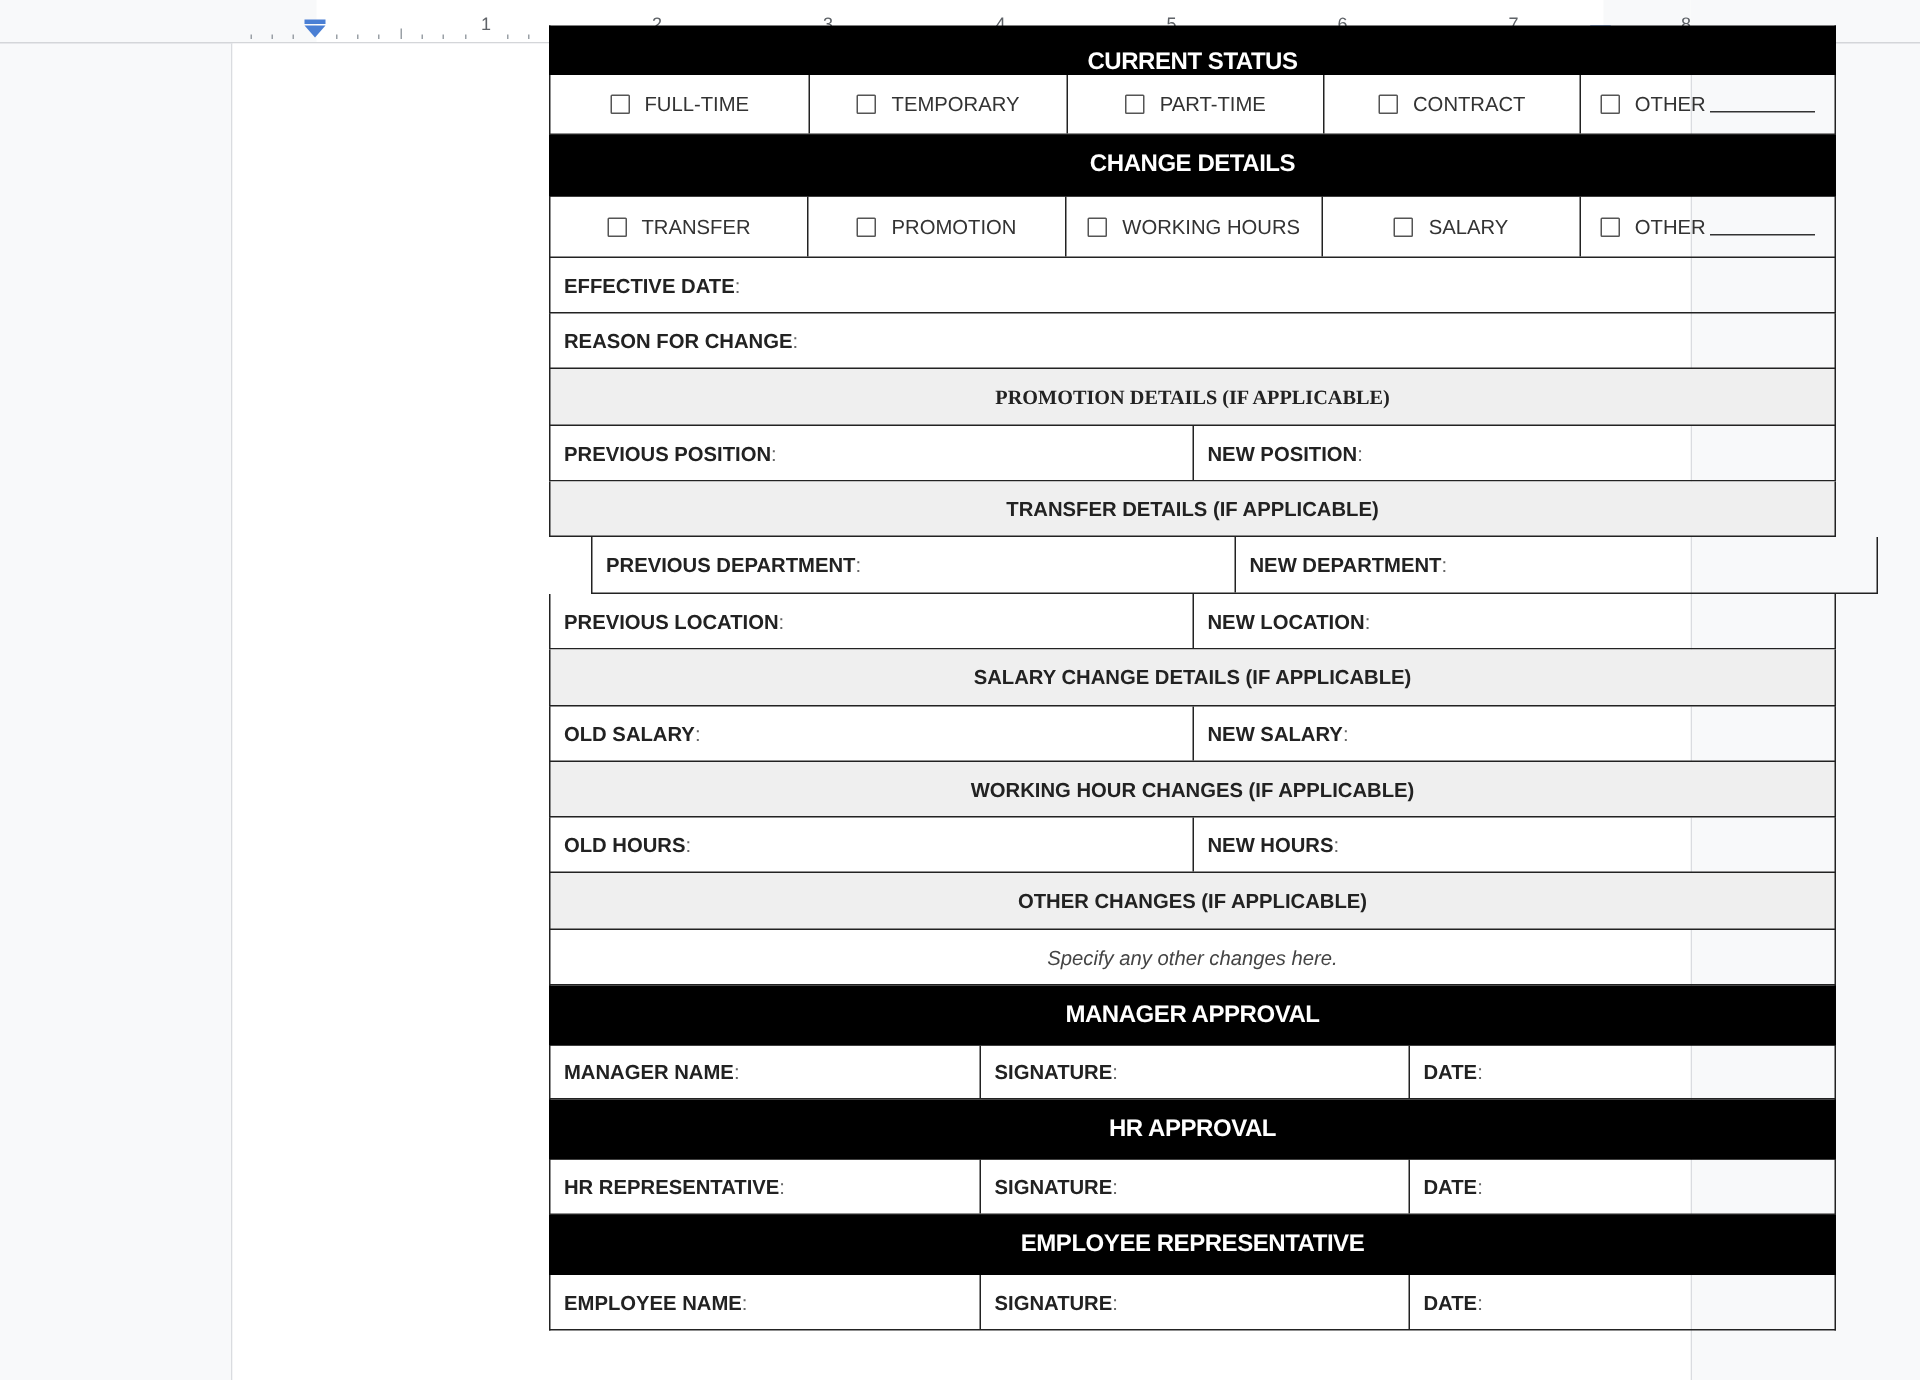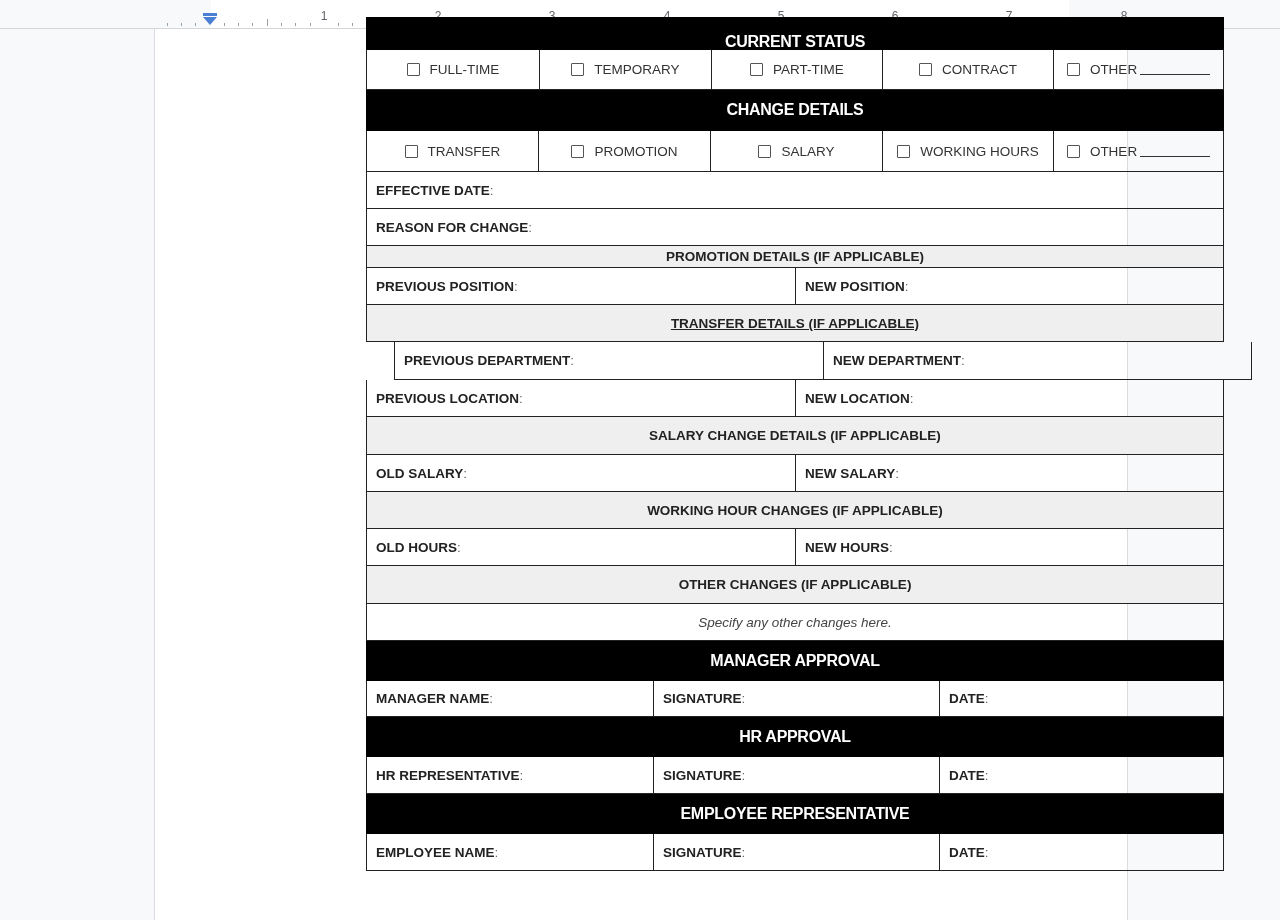--- a/index.html
+++ b/index.html
@@ -189,62 +189,62 @@
     </div>
     <div class="row" style="height:41px;">
       <div class="cell check" style="width:171px">
           <span class="cb"></span>
           <span>TRANSFER</span>
         </div>
       <div class="cell check" style="width:172px">
           <span class="cb"></span>
           <span>PROMOTION</span>
         </div>
+      <div class="cell check" style="width:171px">
+          <span class="cb"></span>
+          <span>WORKING HOURS</span>
+        </div>
       <div class="cell check" style="width:172px">
           <span class="cb"></span>
           <span>SALARY</span>
-        </div>
-      <div class="cell check" style="width:171px">
-          <span class="cb"></span>
-          <span>WORKING HOURS</span>
         </div>
       <div class="cell check" style="width:170px">
           <span class="cb"></span>
           <span>OTHER</span>
           <span class="blank-line"></span>
         </div>
     </div>
     <div class="row" style="height:37px;">
       <div class="cell field" style="width:100%">
           <span>EFFECTIVE DATE</span>
           <span class="colon">:</span>
         </div>
     </div>
     <div class="row" style="height:37px;">
       <div class="cell field" style="width:100%">
           <span>REASON FOR CHANGE</span>
           <span class="colon">:</span>
         </div>
     </div>
 
-    <div class="row grey" style="height:22px;">
+    <div class="row grey" style="height:38px;font-family:Liberation Serif, serif;">
       <span>PROMOTION DETAILS (IF APPLICABLE)</span>
     </div>
     <div class="row" style="height:37px;">
       <div class="cell field" style="width:428px">
           <span>PREVIOUS POSITION</span>
           <span class="colon">:</span>
         </div>
       <div class="cell field" style="width:428px">
           <span>NEW POSITION</span>
           <span class="colon">:</span>
         </div>
     </div>
 
-    <div class="row grey" style="height:37px;text-decoration:underline;">
+    <div class="row grey" style="height:37px;">
       <span>TRANSFER DETAILS (IF APPLICABLE)</span>
     </div>
     <div class="row" style="height:38px;margin-left:28px;">
       <div class="cell field" style="width:428px">
           <span>PREVIOUS DEPARTMENT</span>
           <span class="colon">:</span>
         </div>
       <div class="cell field" style="width:428px">
           <span>NEW DEPARTMENT</span>
           <span class="colon">:</span>

